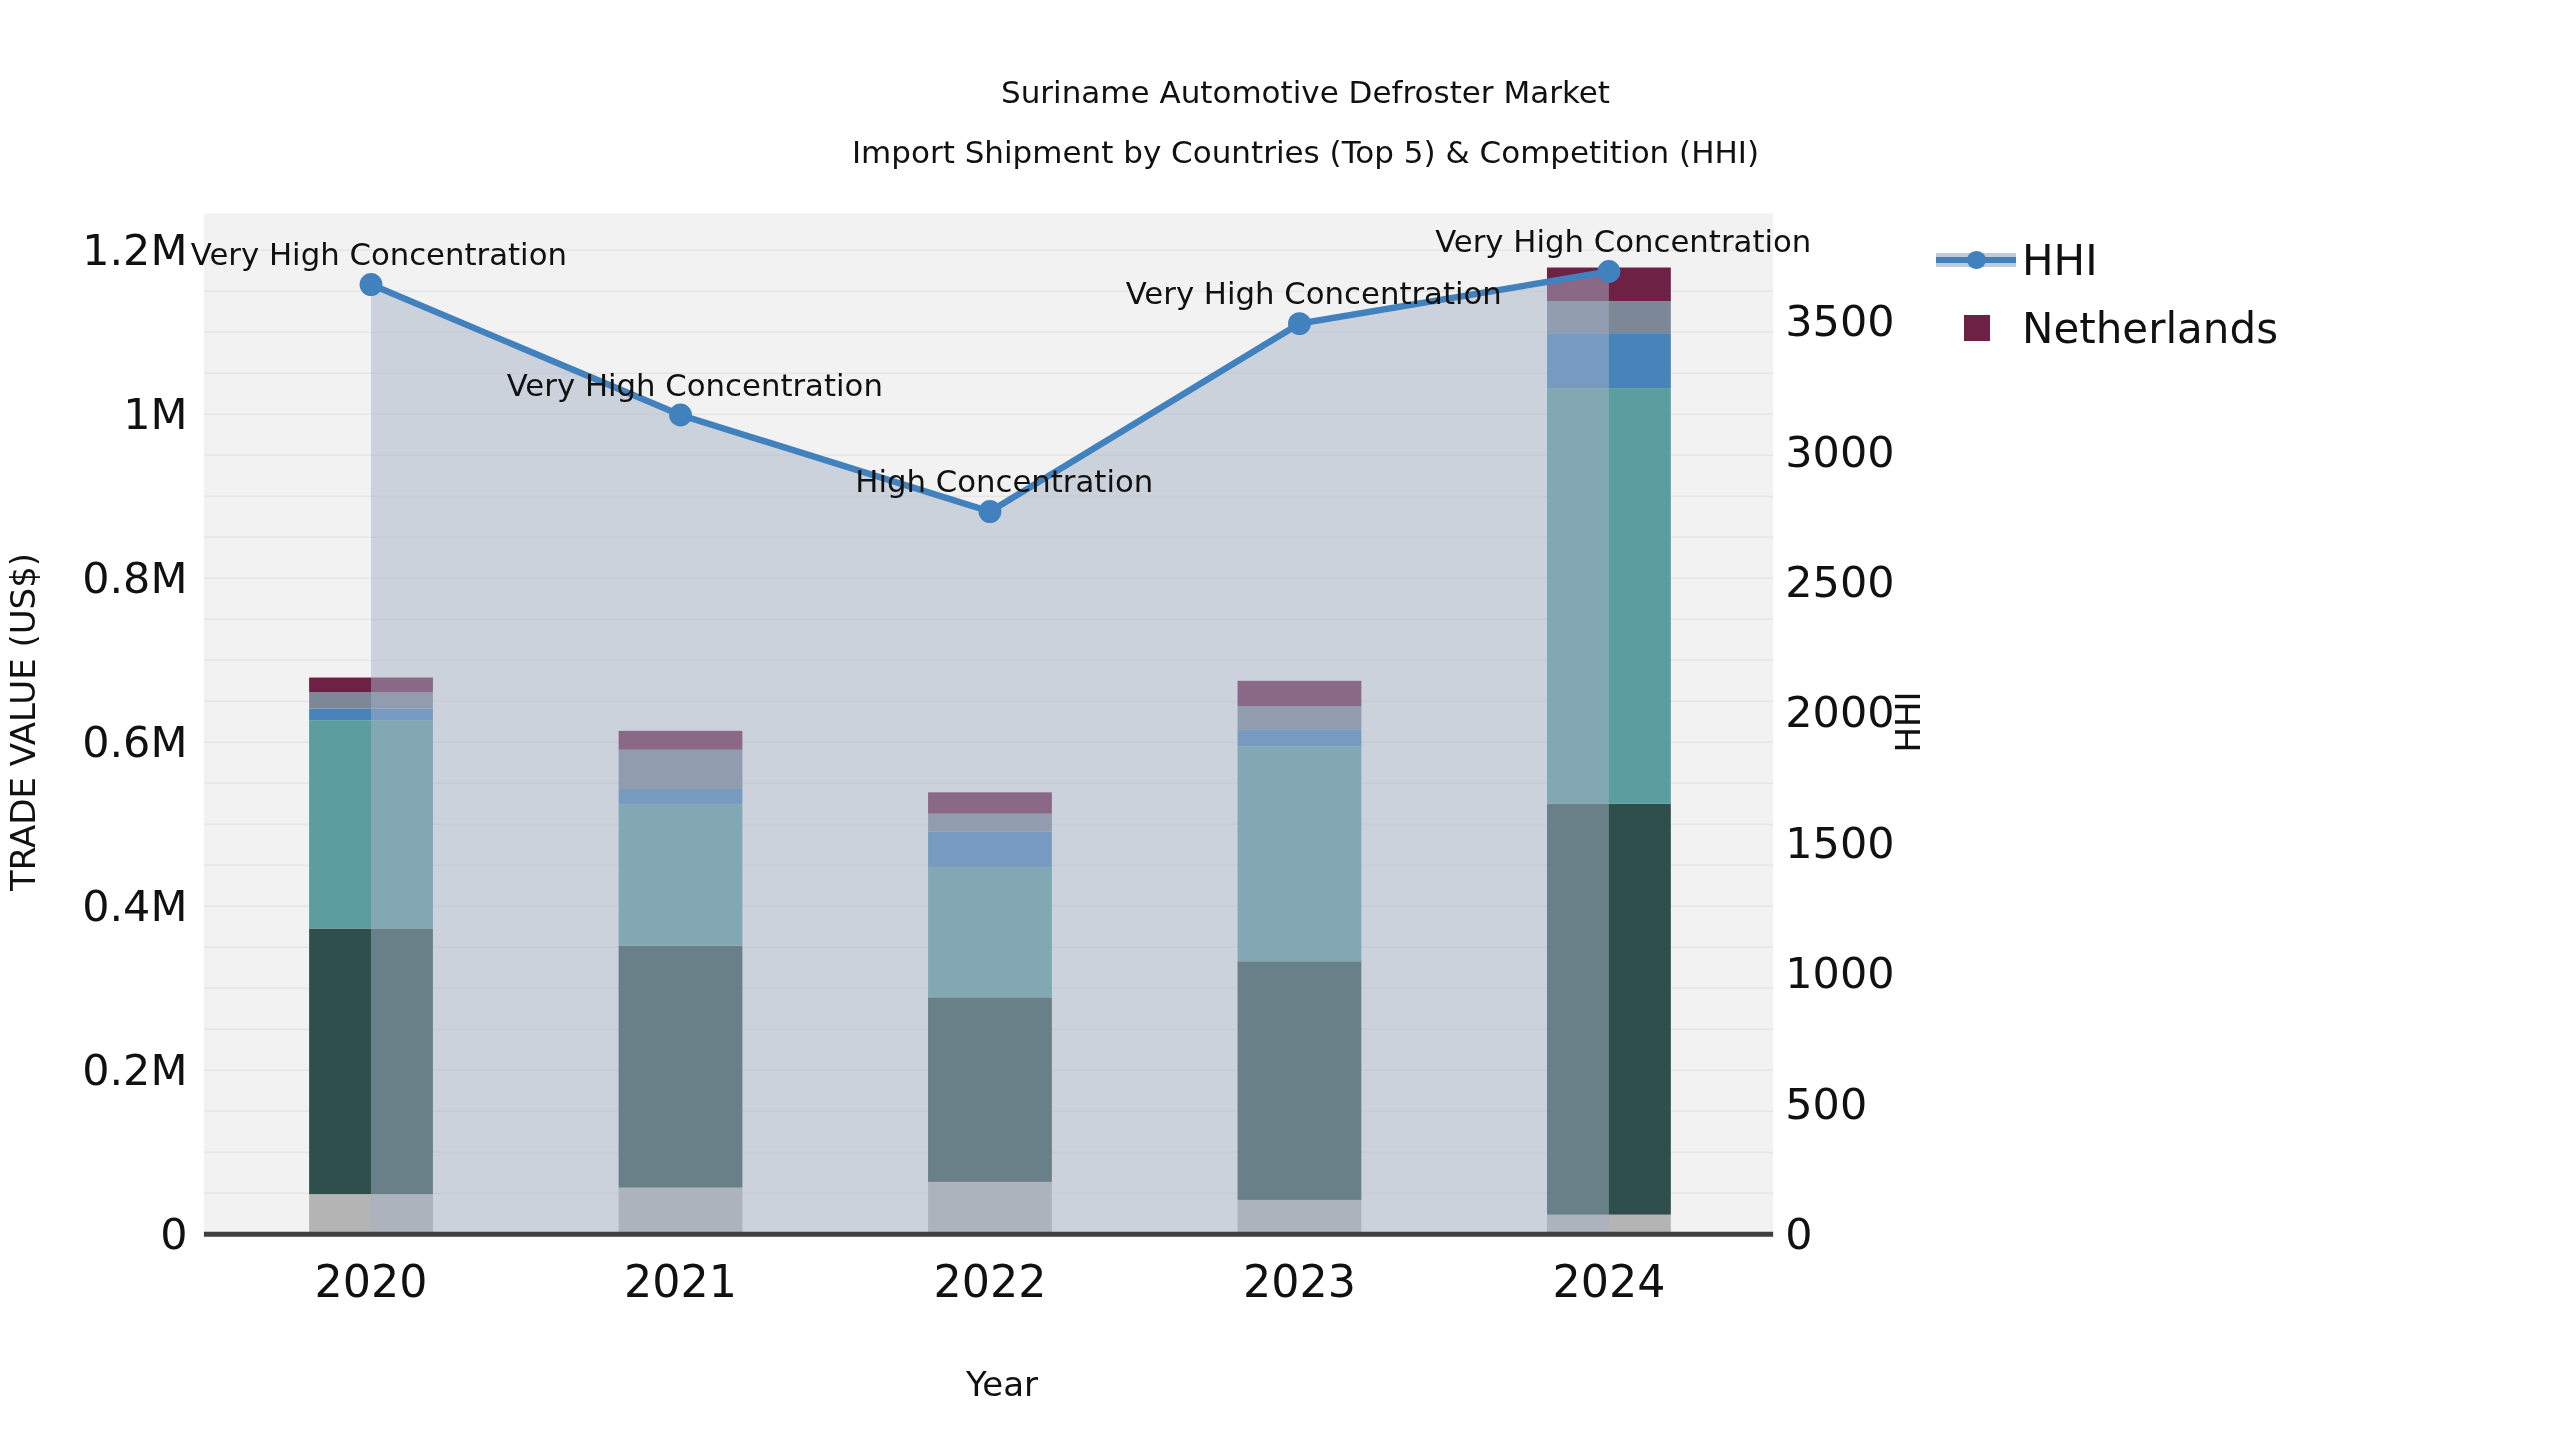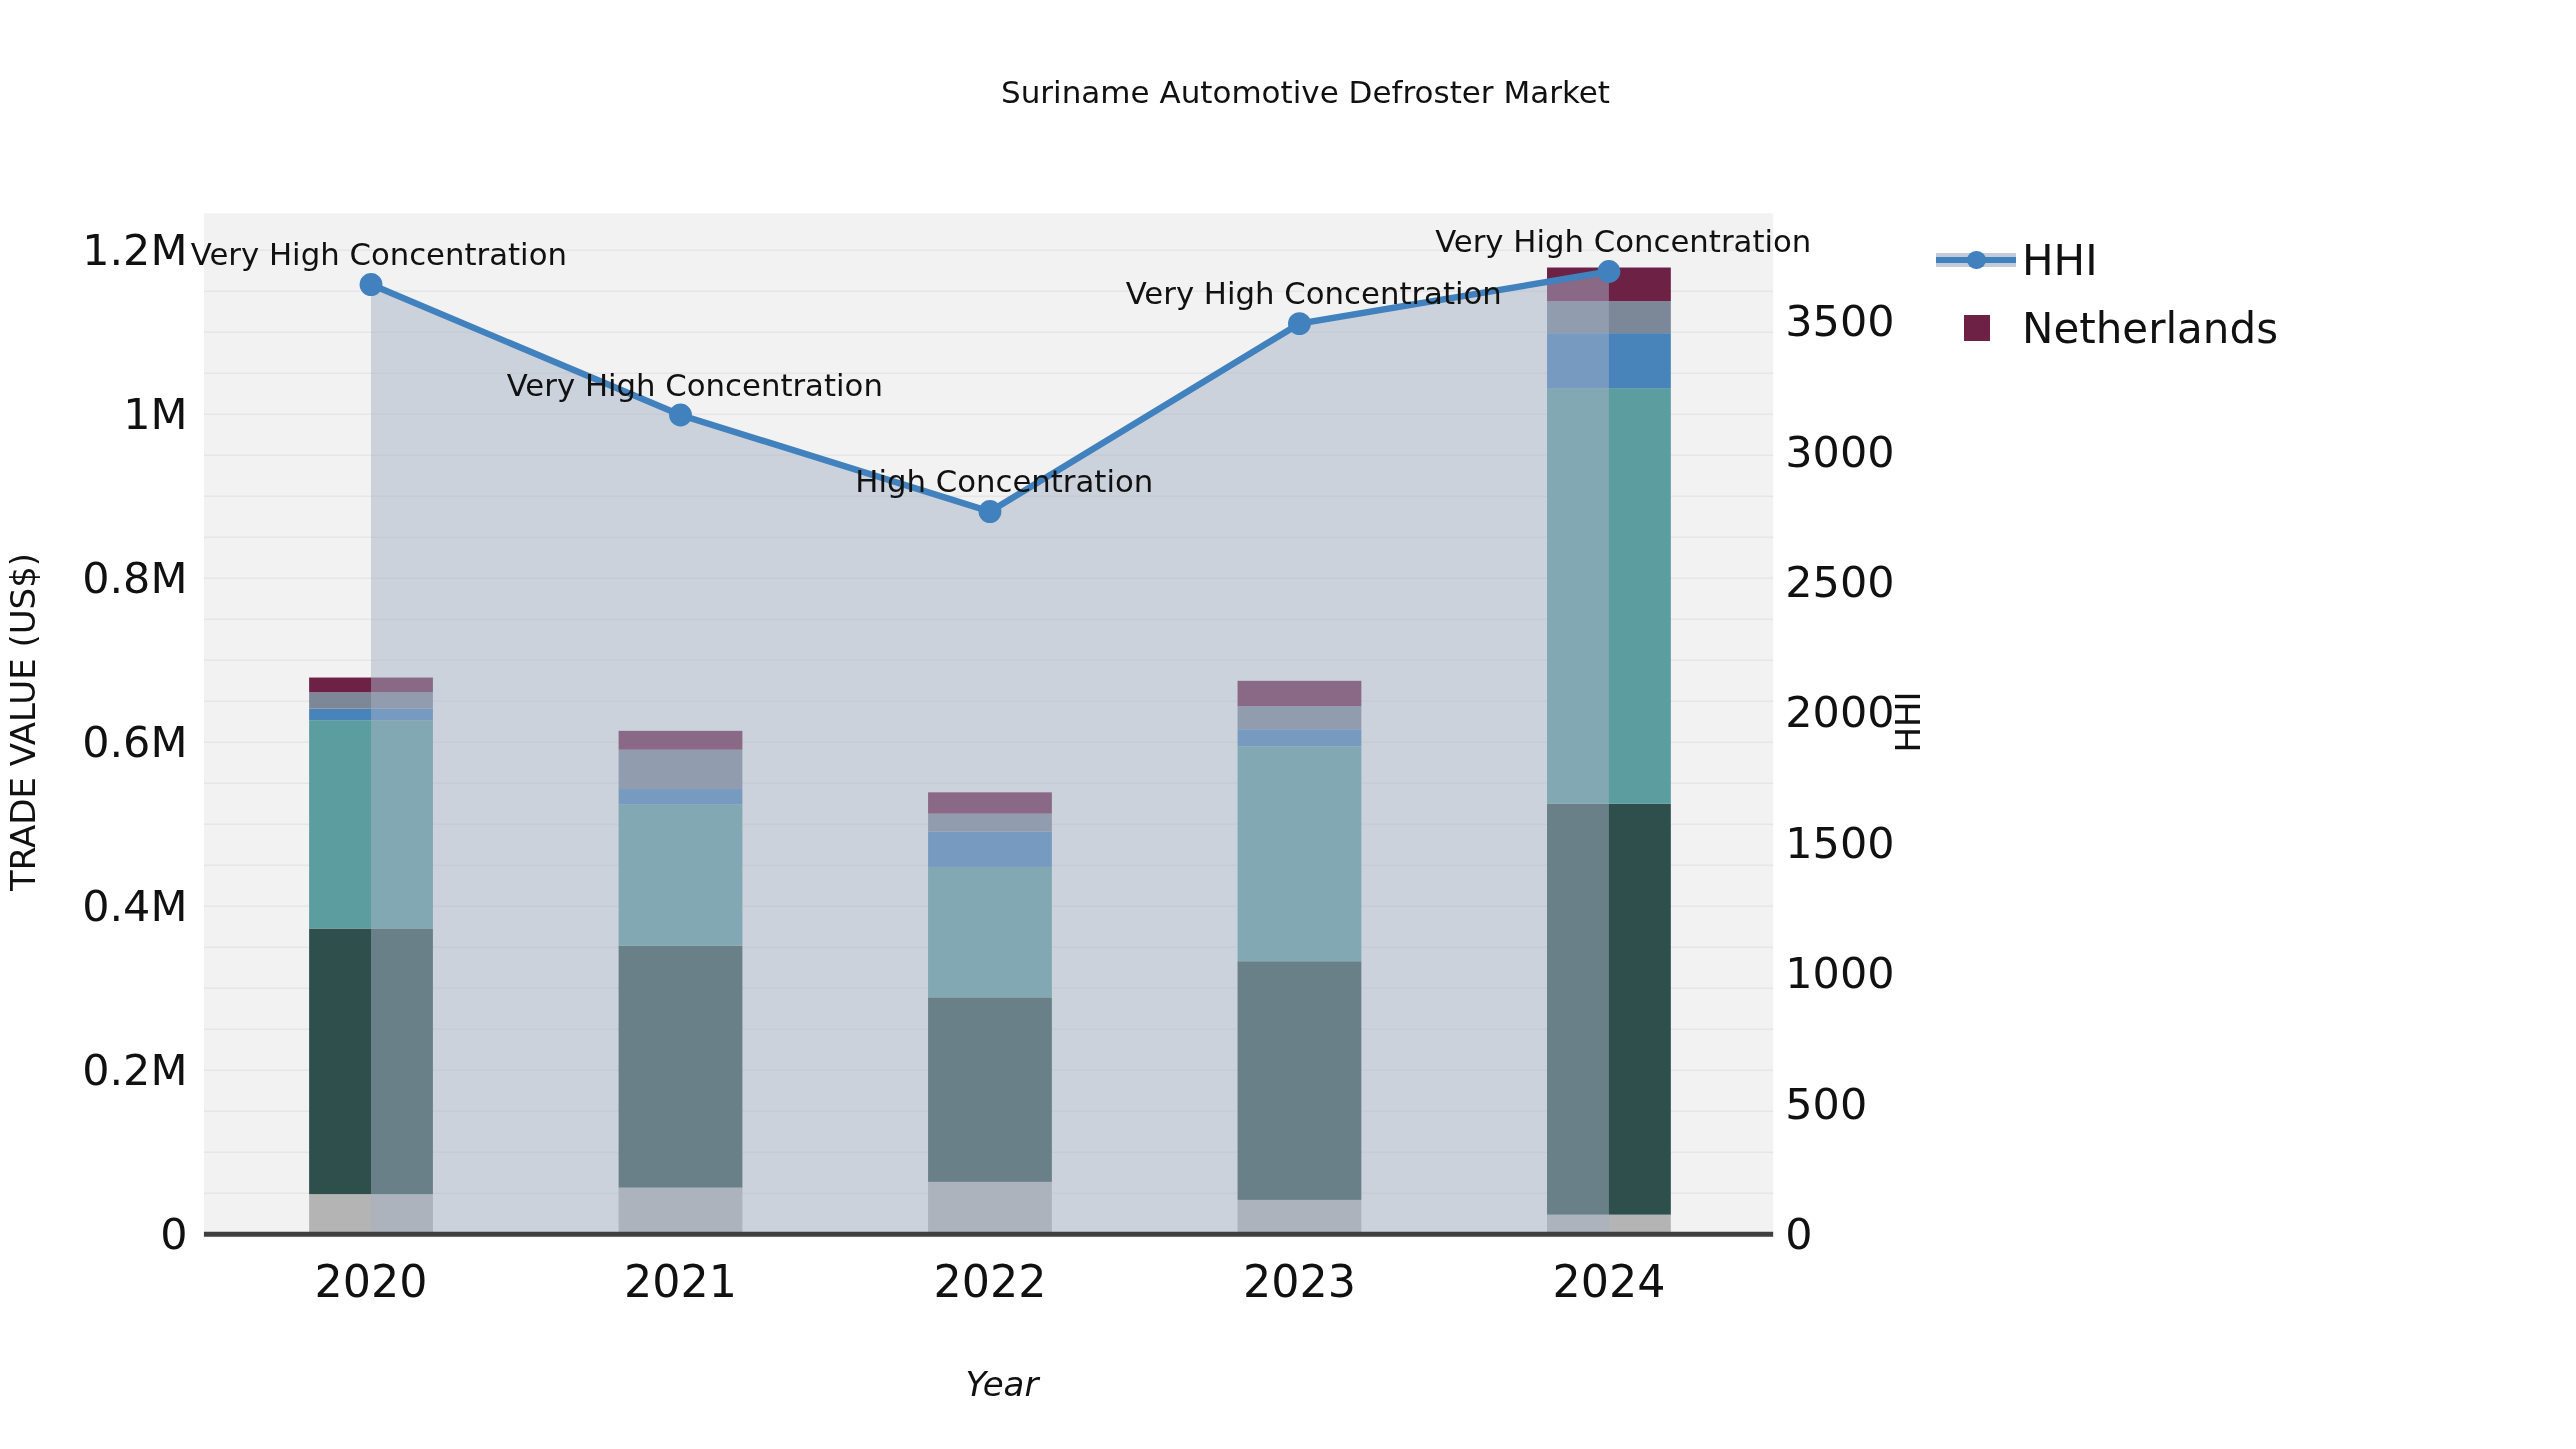--- a/index.html
+++ b/index.html
@@ -5,37 +5,38 @@
   html,body{margin:0;padding:0;}
   body{
     width:2576px;height:1449px;position:relative;background:#ffffff;
     font-family:"DejaVu Sans","Liberation Sans",sans-serif;color:#111111;overflow:hidden;
   }
   .title-block{position:absolute;left:447px;top:62px;width:1717px;text-align:center;
     font-size:31px;line-height:60px;color:#111111;}
   .axis-label{position:absolute;font-size:34px;color:#111111;text-align:center;}
   .ylabel-left{left:-263px;top:702px;width:572px;transform:rotate(-90deg);}
   .ylabel-right{left:1622px;top:702px;width:572px;transform:rotate(-90deg);}
-  .xlabel{left:716px;top:1364px;width:572px;font-style:italic;}
+  .xlabel{left:716px;top:1364px;width:572px;}
   #chart{position:absolute;left:0;top:0;}
   .legend{position:absolute;left:1936px;top:226px;}
   .legend-row{display:flex;align-items:center;height:68px;}
   .marker-cell{width:86px;flex:0 0 86px;display:flex;align-items:center;}
   .swatch{display:inline-block;width:26px;height:26px;margin-left:28px;}
   .legend-label{font-size:42px;color:#111111;white-space:nowrap;}
   .hhi-marker{position:relative;width:80px;height:26px;display:inline-block;}
   .hhi-marker .band{position:absolute;left:0;top:5.7px;width:80px;height:14.3px;background:#c2ccd9;}
   .hhi-marker .lline{position:absolute;left:0;top:10px;width:80px;height:5.7px;background:#4181bd;}
   .hhi-marker .dot{position:absolute;left:31px;top:3.6px;width:18.6px;height:18.6px;border-radius:50%;background:#4181bd;}
 </style>
 </head>
 <body>
 
 <div class="title-block">
   <div>Suriname Automotive Defroster Market</div>
+  <div>Import Shipment by Countries (Top 5) &amp; Competition (HHI)</div>
 </div>
 
 <svg id="chart" width="2576" height="1449" viewBox="0 0 3600 2025">
     <rect x="285" y="298" width="2193" height="1427" fill="#f2f2f2"></rect>
     <line x1="285" x2="2478" y1="1667.7" y2="1667.7" stroke="#e6e6e6" stroke-width="2"></line>
     <line x1="285" x2="2478" y1="1610.4" y2="1610.4" stroke="#e6e6e6" stroke-width="2"></line>
     <line x1="285" x2="2478" y1="1553.1" y2="1553.1" stroke="#e6e6e6" stroke-width="2"></line>
     <line x1="285" x2="2478" y1="1495.8" y2="1495.8" stroke="#e6e6e6" stroke-width="2"></line>
     <line x1="285" x2="2478" y1="1438.5" y2="1438.5" stroke="#e6e6e6" stroke-width="2"></line>
     <line x1="285" x2="2478" y1="1381.2" y2="1381.2" stroke="#e6e6e6" stroke-width="2"></line>

